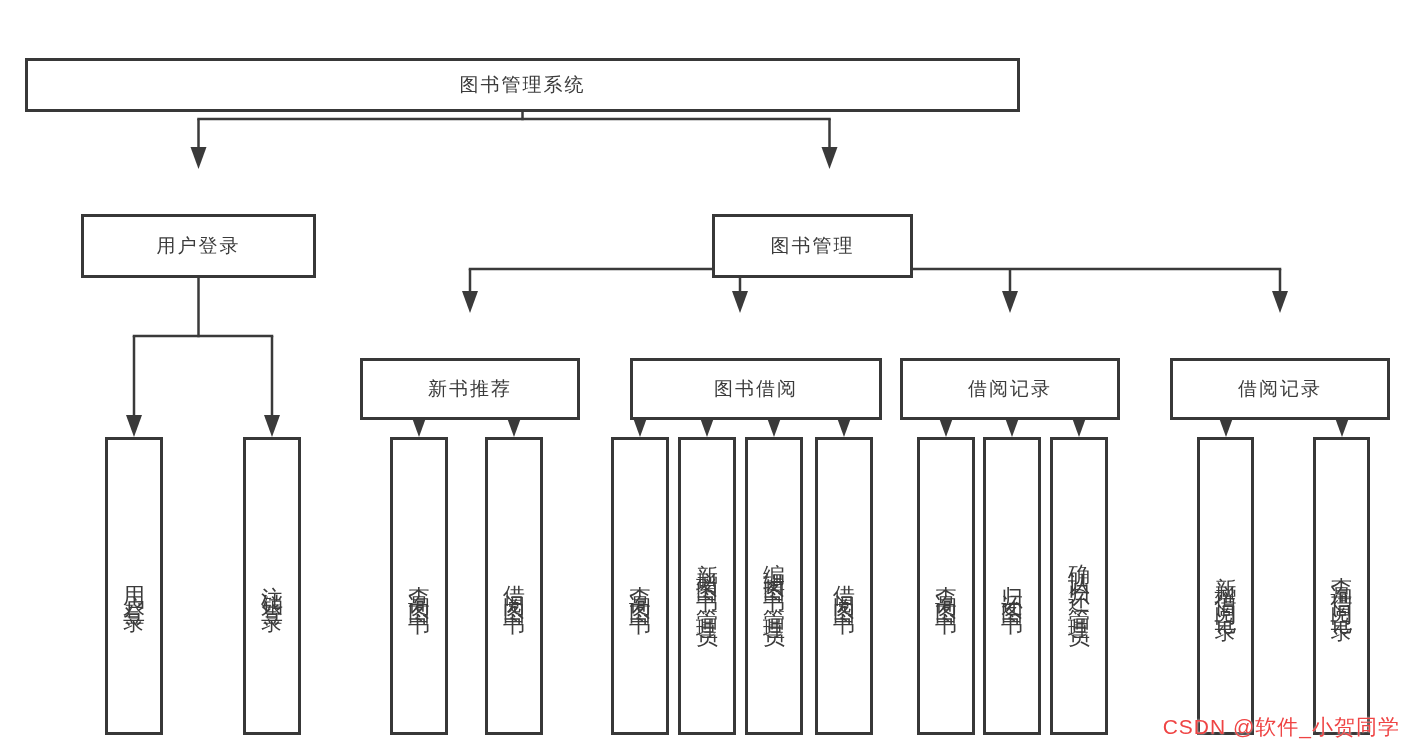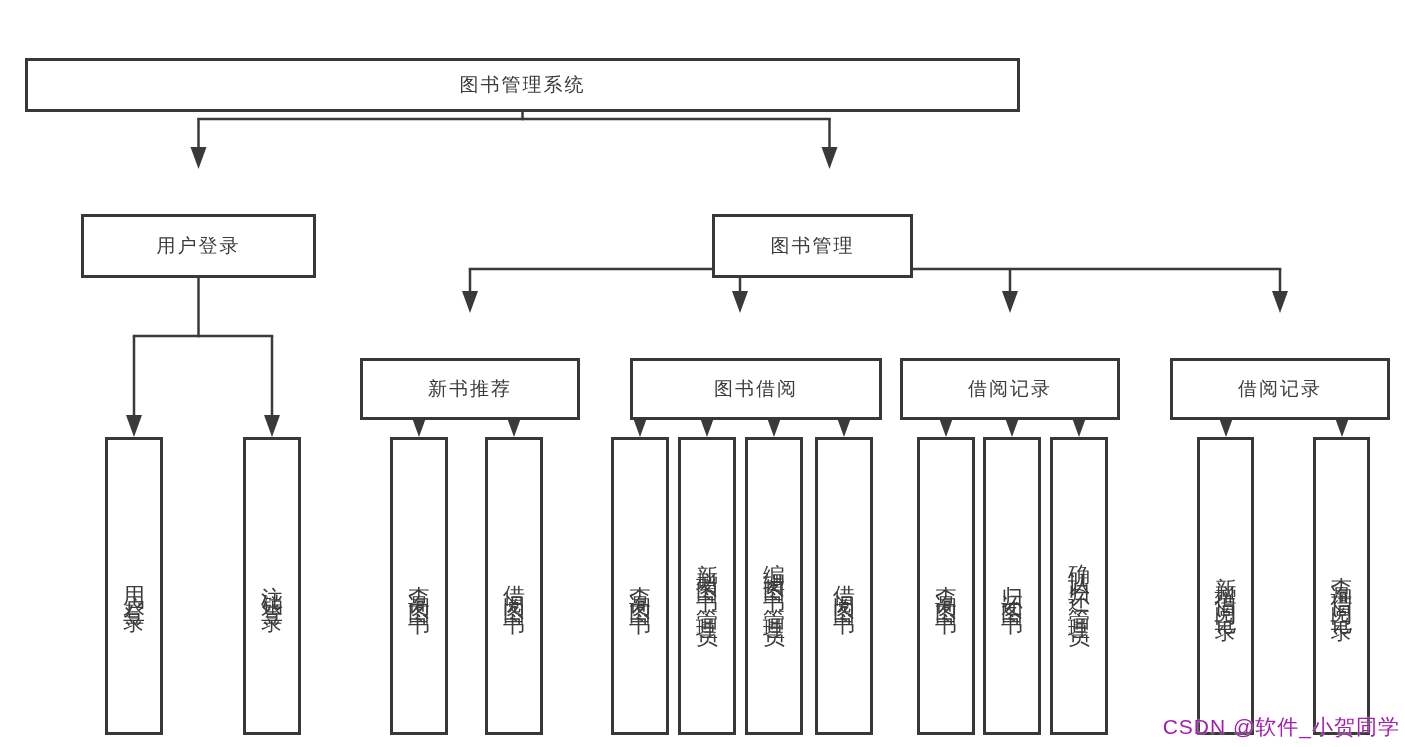--- a/index.html
+++ b/index.html
@@ -39,21 +39,21 @@
     letter-spacing: 9px;
     line-height: 1;
     padding: 6px 0;
   }
   #watermark {
     position: absolute;
     right: 5px;
     top: 713px;
     z-index: 2;
     font-size: 21px;
-    color: #a21caf;
+    color: #ef4444;
     letter-spacing: 1px;
     text-shadow: 0 0 2px #ffffff;
     white-space: nowrap;
   }
 </style>
 </head>
 <body>
 
 <div id="canvas">
 

